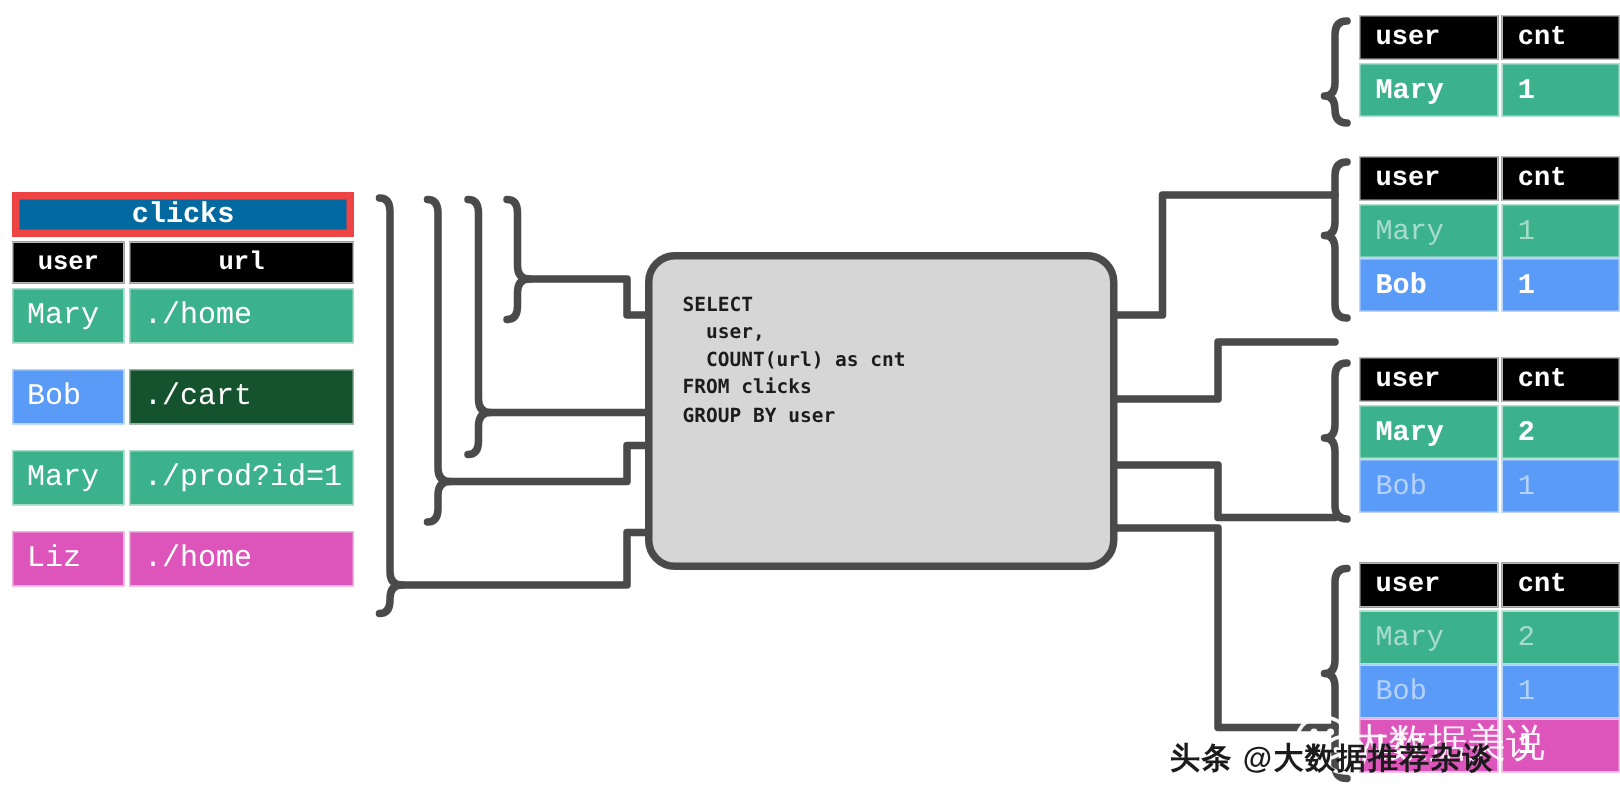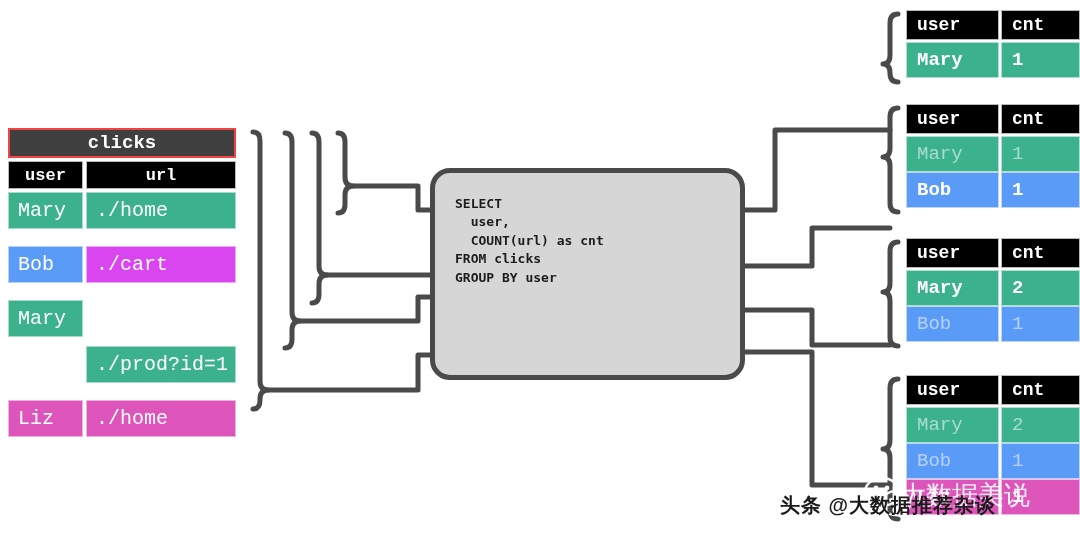--- a/index.html
+++ b/index.html
@@ -49,26 +49,26 @@
     overflow: hidden;
     white-space: nowrap;
   }
 
   
   .src { left: 8px; top: 128px; width: 228px; }
   .src .title-row { margin-bottom: 3px; }
   .src .title-cell {
     width: 100%;
     height: 30px;
-    background: #404040;
+    background: #0369a1;
     color: #fff;
     justify-content: center;
     font-weight: bold;
     font-size: 19px;
-    border: 2px solid #ef4444;
+    border: 5px solid #ef4444;
   }
   .src .hdr-row { margin-bottom: 3px; }
   .src .hdr-cell {
     height: 28px;
     background: #000;
     color: #fff;
     justify-content: center;
     font-weight: bold;
     font-size: 17px;
     border: 1px solid #b9b9b9;
@@ -200,25 +200,25 @@
       <div class="cell hdr-cell c1">user</div>
       <div class="cell hdr-cell c2">url</div>
     </div>
 
     <div class="row data-row">
       <div class="cell data-cell c1" style="background: rgb(60, 178, 140);">Mary</div>
       <div class="cell data-cell c2" style="background: rgb(60, 178, 140);">./home</div>
     </div>
     <div class="row data-row">
       <div class="cell data-cell c1" style="background: rgb(91, 155, 248);">Bob</div>
-      <div class="cell data-cell c2" style="background: #d946ef;">./cart</div>
+      <div class="cell data-cell c2" style="background: #14532d;">./cart</div>
     </div>
     <div class="row data-row">
       <div class="cell data-cell c1" style="background: rgb(60, 178, 140);">Mary</div>
-      <div class="cell data-cell c2" style="background: rgb(60, 178, 140); margin-top: 46px;">./prod?id=1</div>
+      <div class="cell data-cell c2" style="background: rgb(60, 178, 140);">./prod?id=1</div>
     </div>
     <div class="row data-row">
       <div class="cell data-cell c1" style="background: rgb(221, 85, 187);">Liz</div>
       <div class="cell data-cell c2" style="background: rgb(221, 85, 187);">./home</div>
     </div>
   </div>
 
   <div id="sqlbox">
     <pre id="sqlcode">SELECT
   user,

